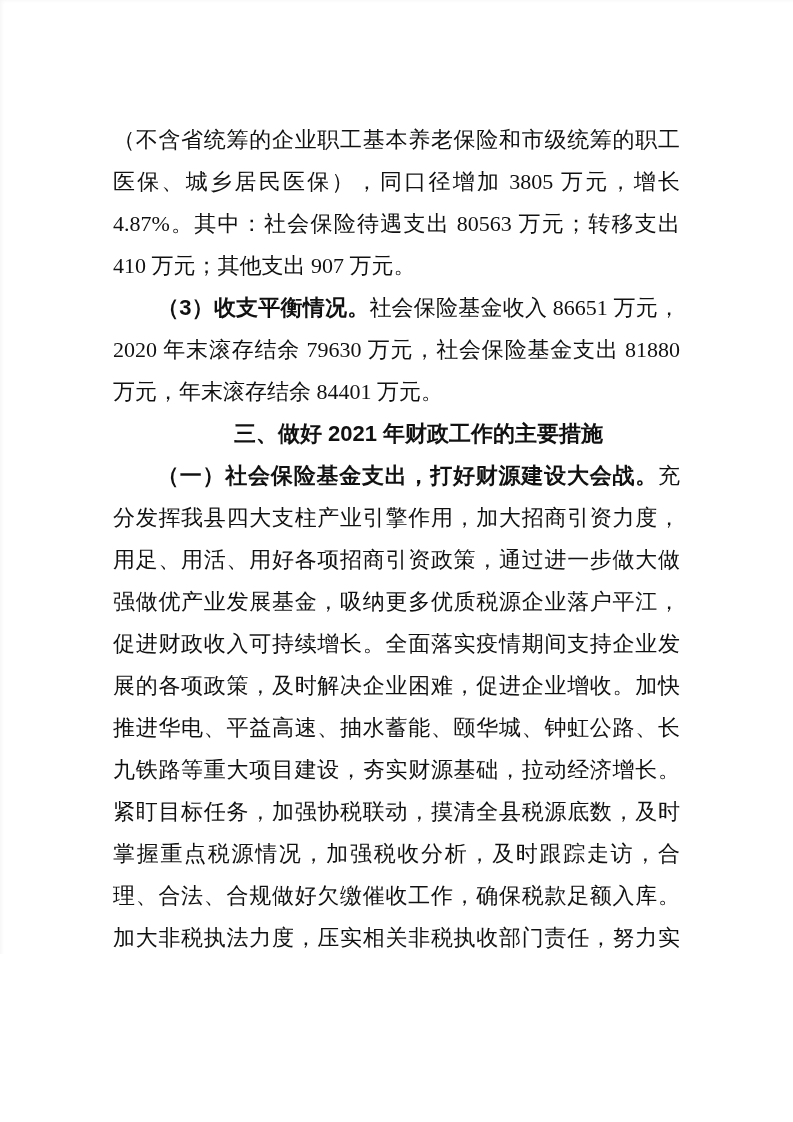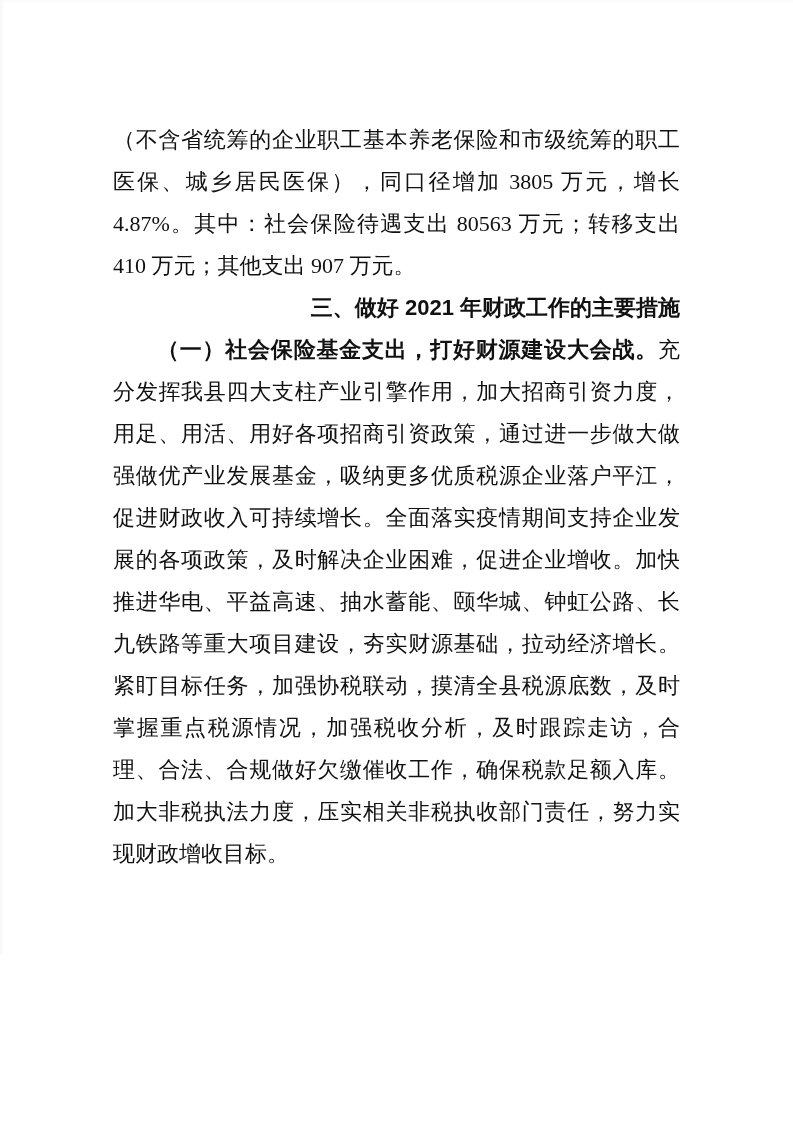--- a/index.html
+++ b/index.html
@@ -37,21 +37,21 @@
     font-weight: 700;
     font-family: "Liberation Sans", "DejaVu Sans", sans-serif;
   }
   .section-heading {
     margin: 0;
     font-size: 22px;
     line-height: 42px;
     font-weight: 700;
     font-family: "Liberation Sans", "DejaVu Sans", sans-serif;
     text-indent: 2em;
-    text-align: right;
+    text-align: center;
   }
   .page-footer {
     position: absolute;
     left: 0;
     right: 0;
     top: 1022px;
     height: 30px;
     text-align: center;
     font-size: 17px;
     line-height: 30px;
@@ -61,20 +61,21 @@
   }
 </style>
 </head>
 <body>
 
 <div class="page">
   <div class="doc-body">
 
     <p class="para"><span>（不含省统筹的企业职工基本养老保险和市级统筹的职工医保、城乡居民医保），同口径增加 3805 万元，增长 4.87%。其中：社会保险待遇支出 80563 万元；转移支出 410 万元；其他支出 907 万元。</span></p>
 
+    <p class="para indent"><span class="bold-lead">（3）收支平衡情况。</span><span>社会保险基金收入 86651 万元，2020 年末滚存结余 79630 万元，社会保险基金支出 81880 万元，年末滚存结余 84401 万元。</span></p>
 
     <h3 class="section-heading">三、做好 2021 年财政工作的主要措施</h3>
 
 
     <p class="para indent"><span class="bold-lead">（一）社会保险基金支出，打好财源建设大会战。</span><span>充分发挥我县四大支柱产业引擎作用，加大招商引资力度，用足、用活、用好各项招商引资政策，通过进一步做大做强做优产业发展基金，吸纳更多优质税源企业落户平江，促进财政收入可持续增长。全面落实疫情期间支持企业发展的各项政策，及时解决企业困难，促进企业增收。加快推进华电、平益高速、抽水蓄能、颐华城、钟虹公路、长九铁路等重大项目建设，夯实财源基础，拉动经济增长。紧盯目标任务，加强协税联动，摸清全县税源底数，及时掌握重点税源情况，加强税收分析，及时跟踪走访，合理、合法、合规做好欠缴催收工作，确保税款足额入库。加大非税执法力度，压实相关非税执收部门责任，努力实现财政增收目标。</span></p>
 
   </div>
 
   <div class="page-footer"><span>18</span></div>
 </div>

